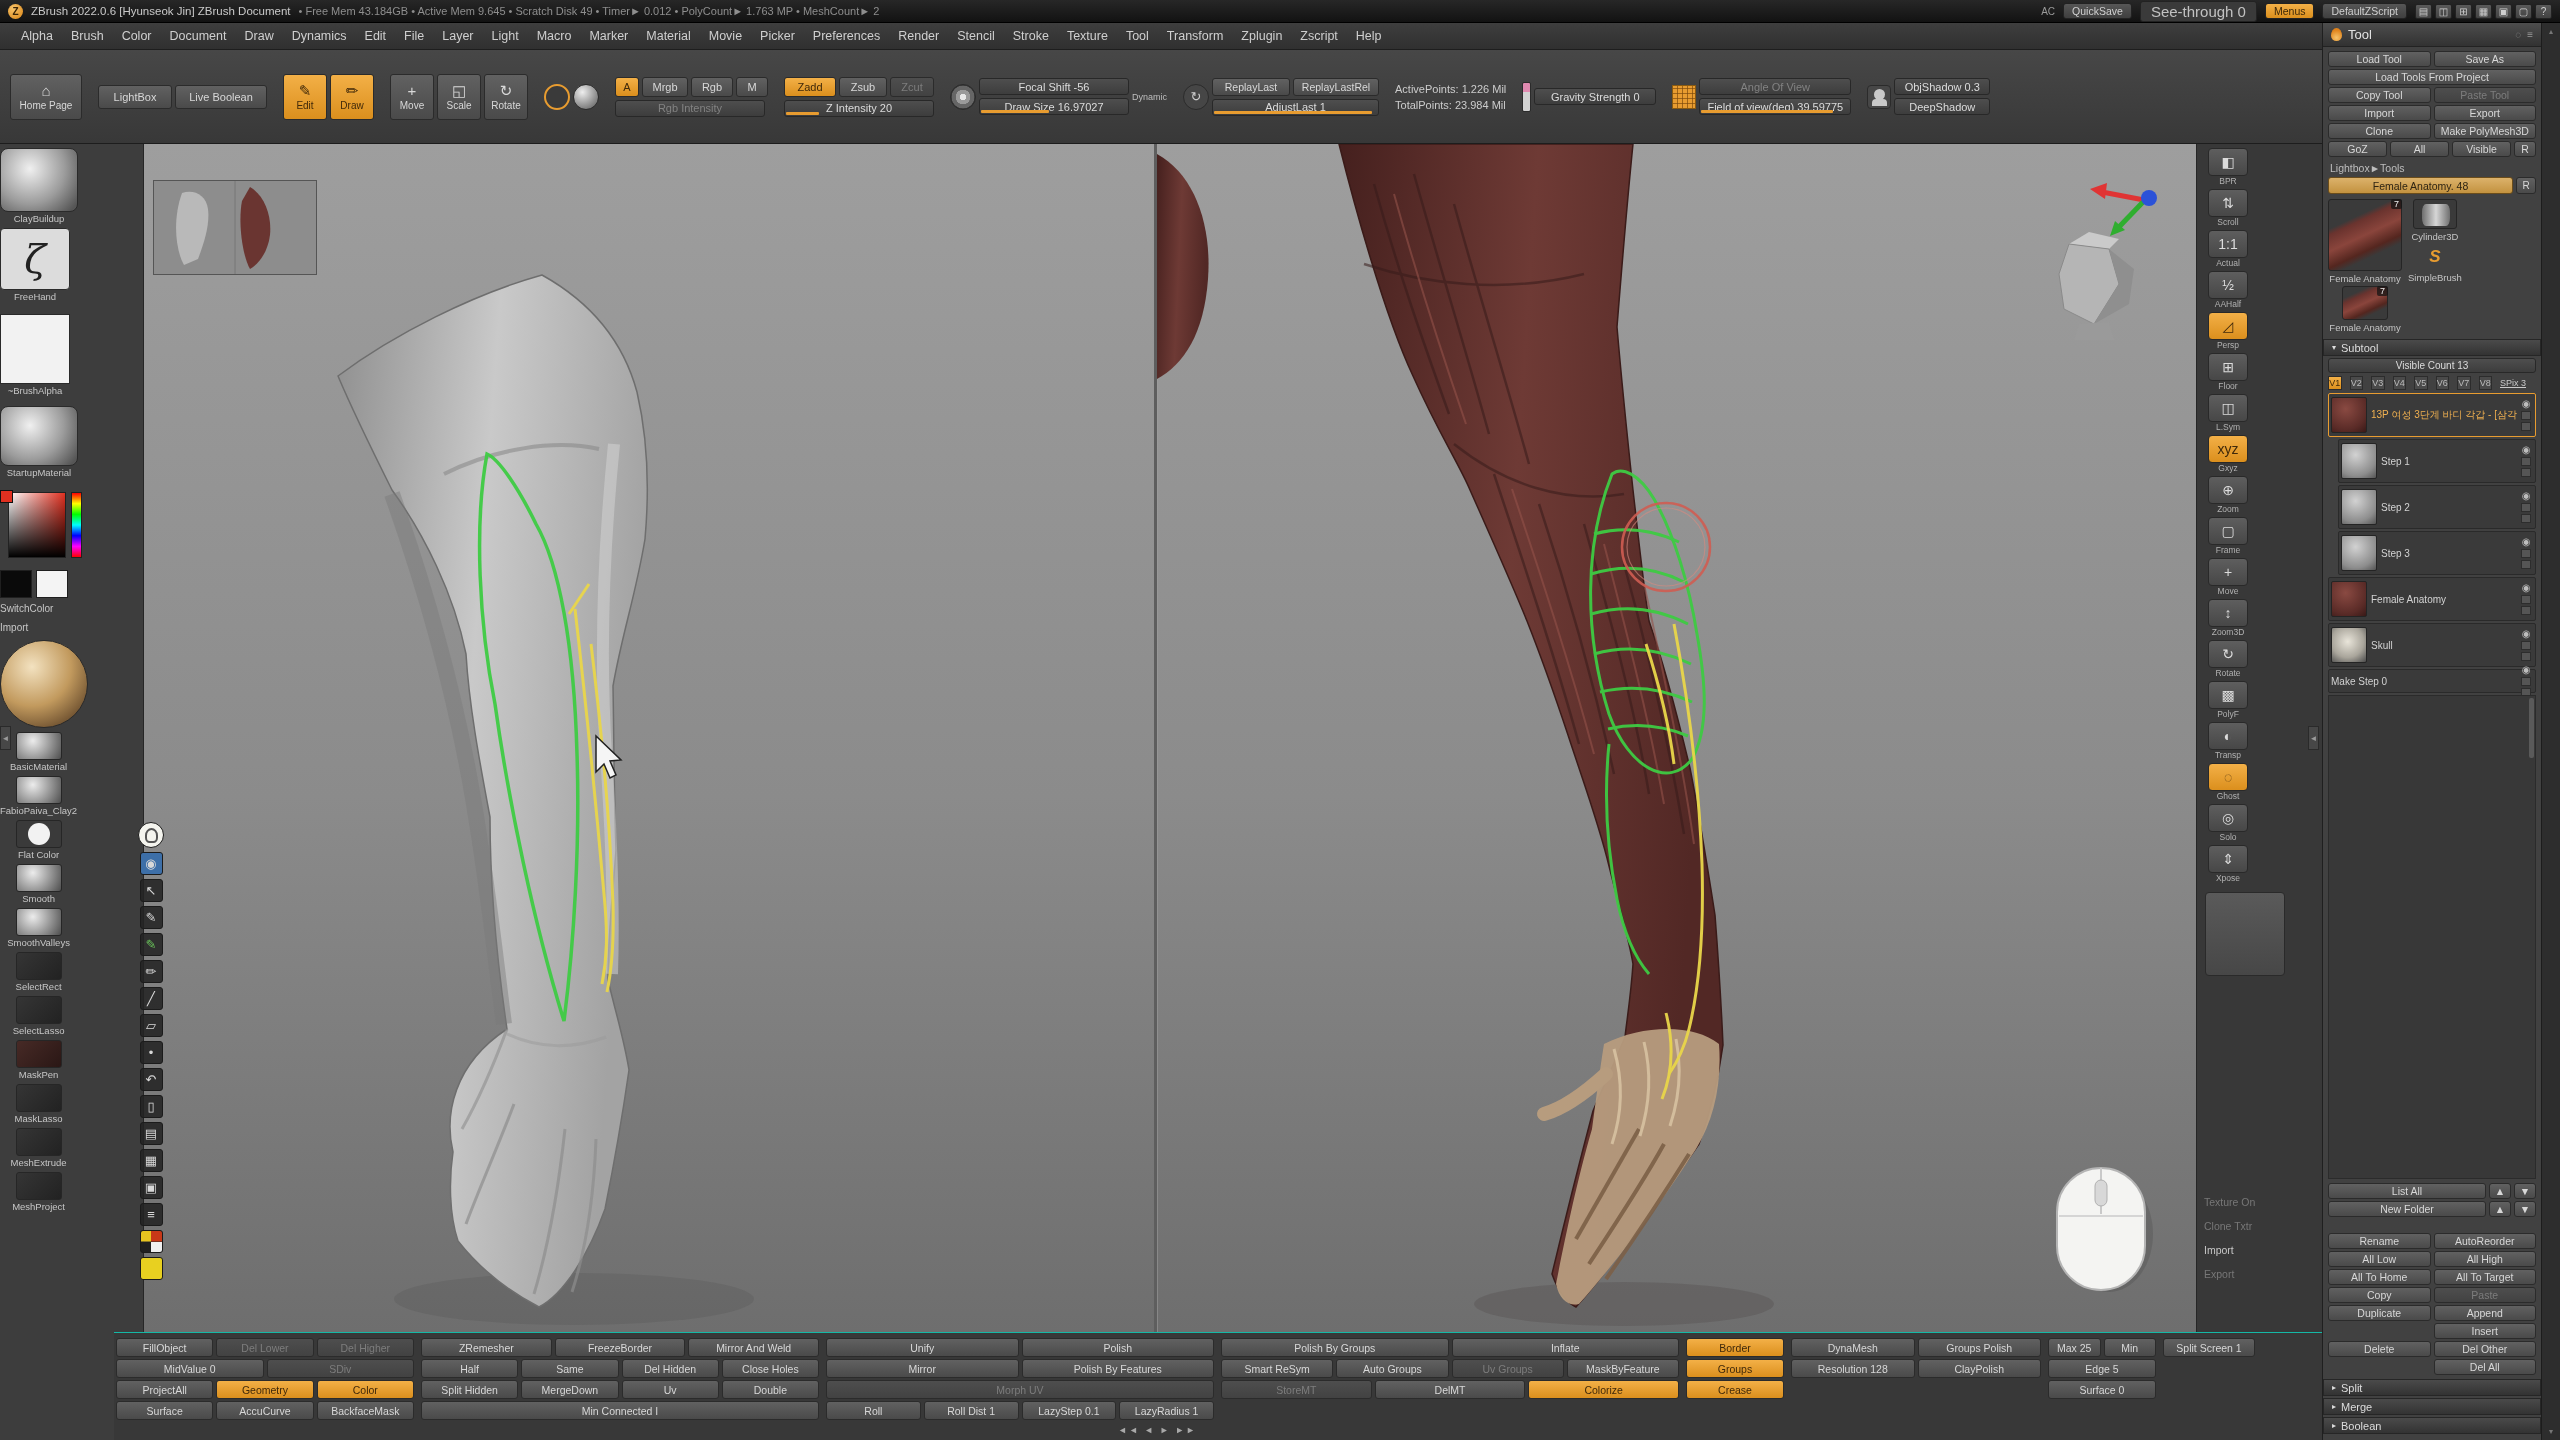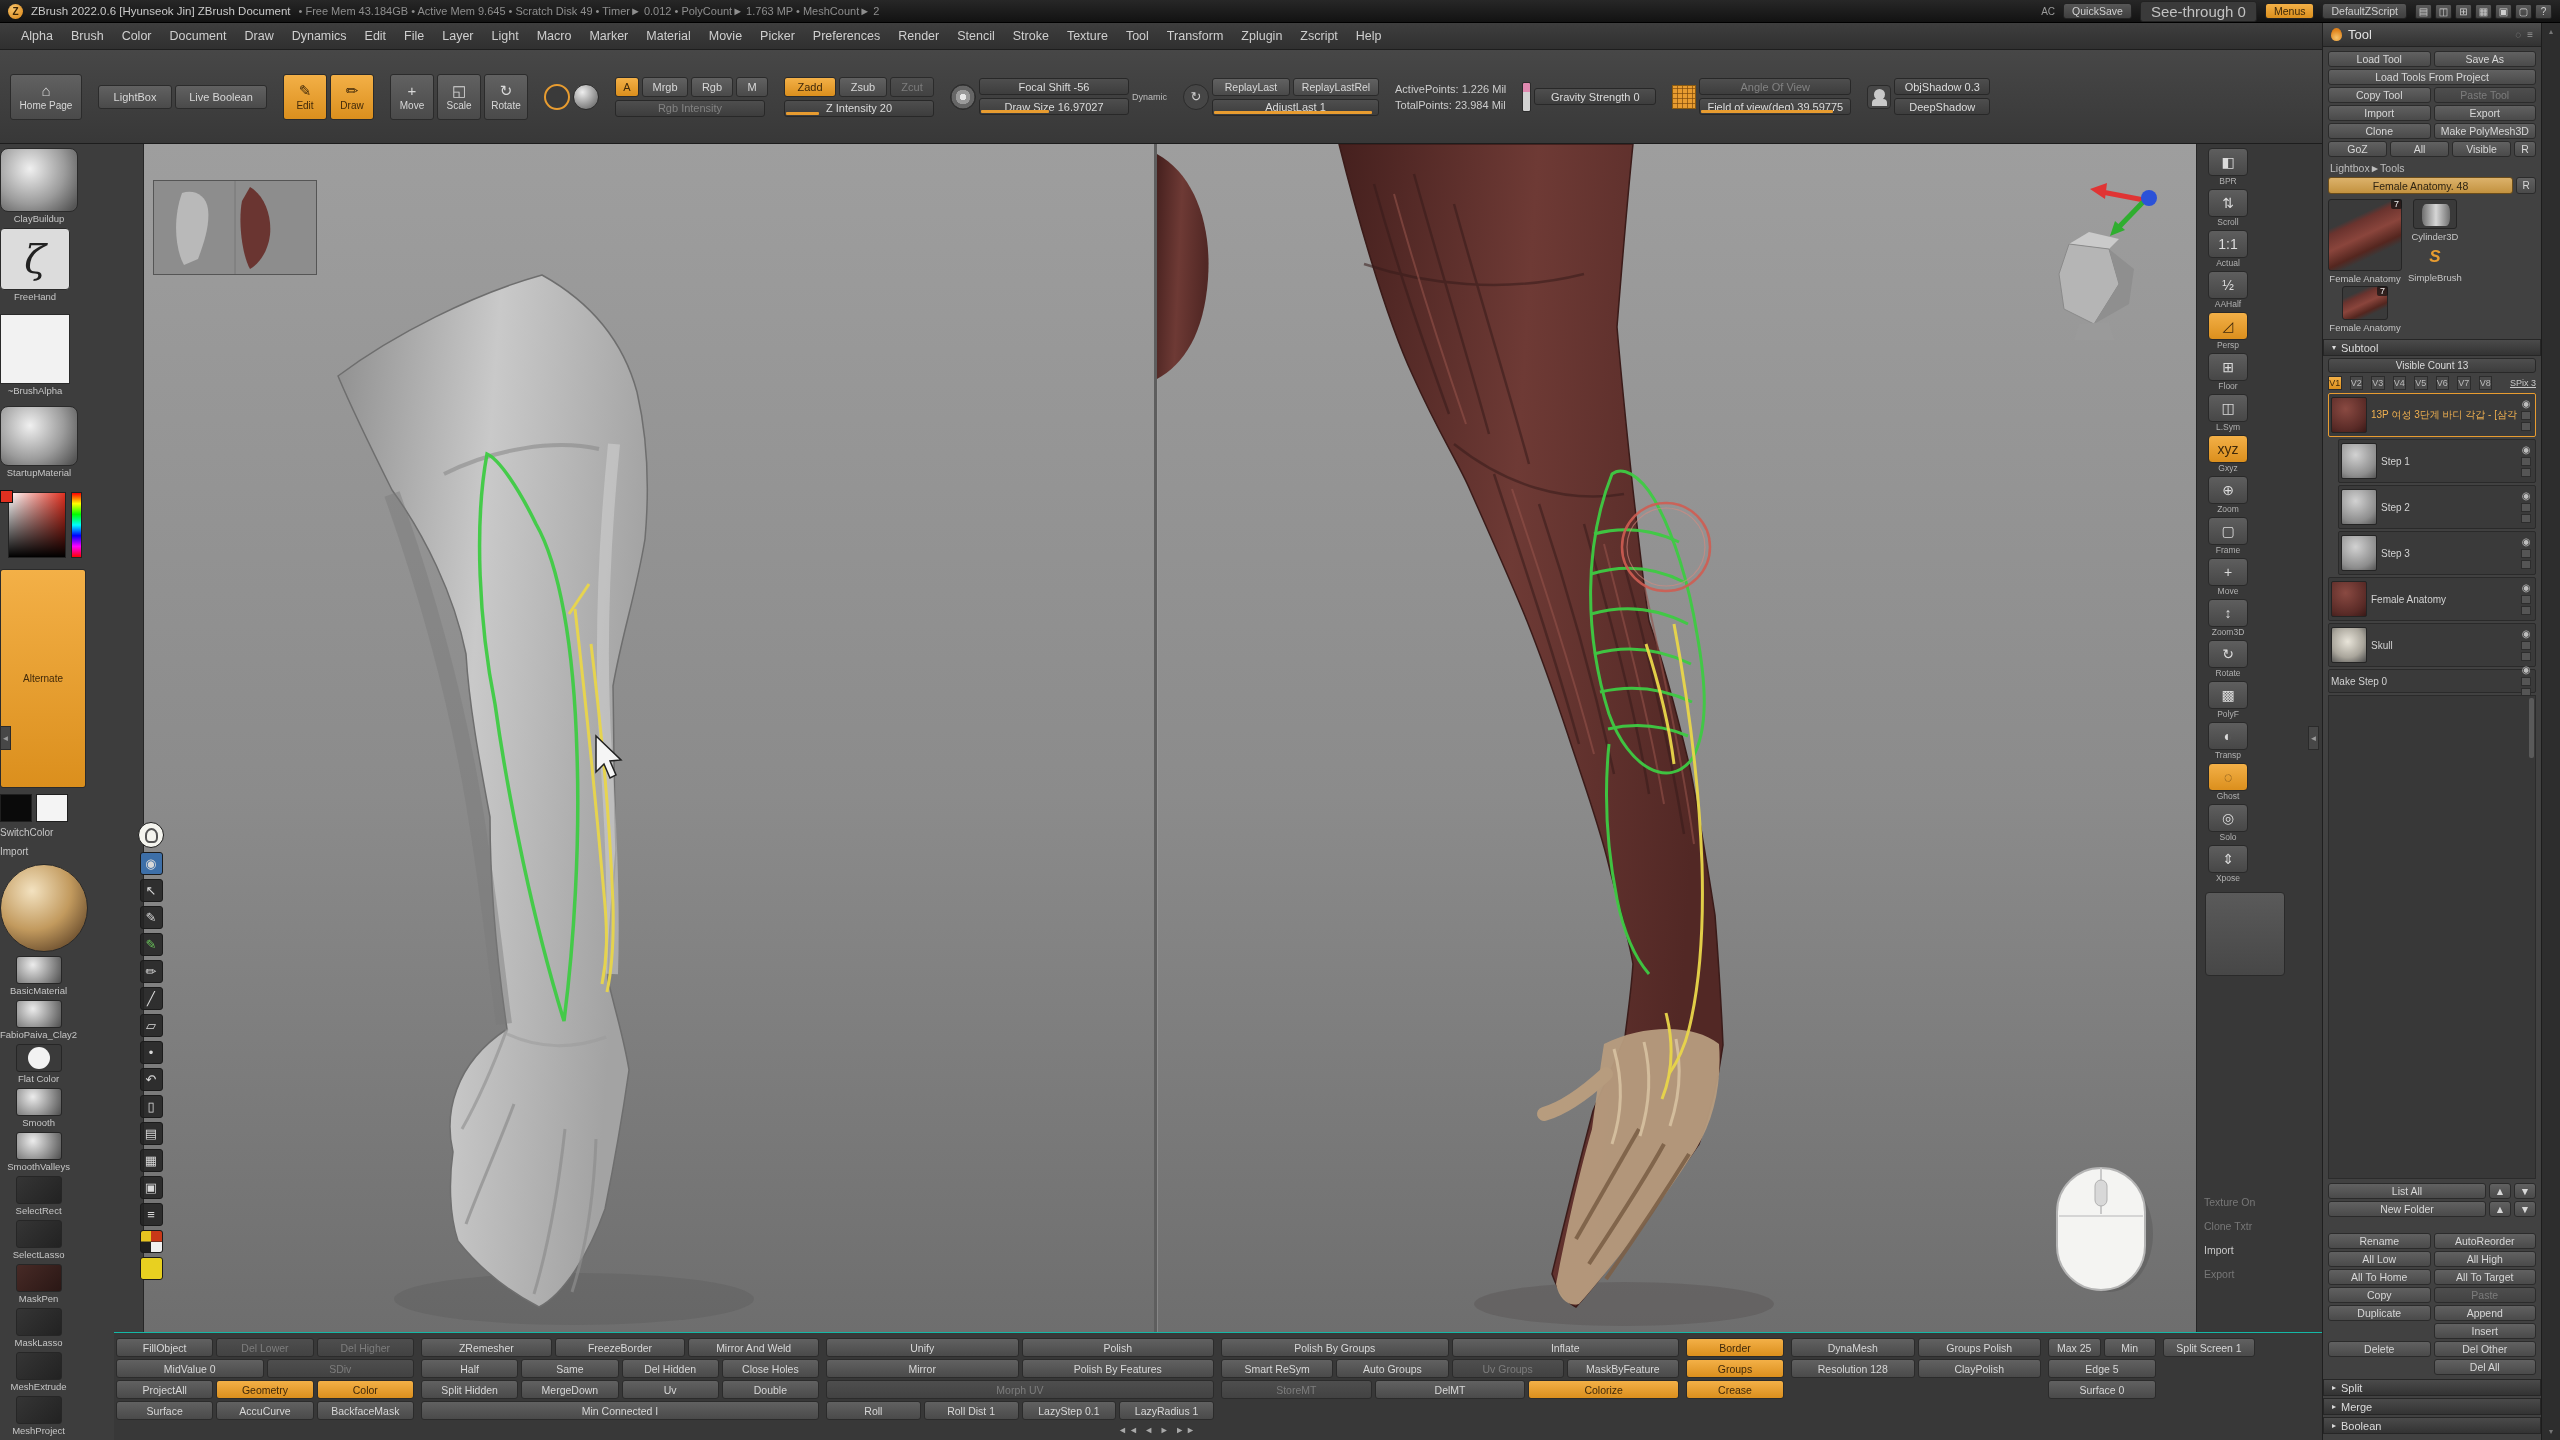--- a/index.html
+++ b/index.html
@@ -158,21 +158,21 @@
               display:flex; align-items:center; justify-content:center; background:none; border:none; }
   .tbadge { position:absolute; top:-1px; right:-1px; font-size:9px; background:rgba(20,20,20,.75); color:#eee; padding:0 3px; border-radius:2px; }
   .tlabel { font-size:9.5px; color:#c4c4c4; white-space:nowrap; }
   .tp-section-h { height:17px; margin:2px -5px; background:linear-gradient(#4a4a4a,#333); border:1px solid #262626;
                   display:flex; align-items:center; padding:0 8px; font-size:11px; color:#ddd; gap:5px; }
   #tp-viscount { height:15px; font-size:10px; margin-bottom:3px; }
   #vtabs { display:flex; gap:8px; align-items:center; margin-bottom:3px; }
   .vtab { flex:1; height:14px; background:#4a4a4a; border:1px solid #2c2c2c; color:#bbb; font-size:9px;
           display:flex; align-items:center; justify-content:center; }
   .vtab.on { background:linear-gradient(#f3b047,#db8f1d); color:#40290a; }
-  #vtabs .spix { flex:0 0 36px; font-size:9px; color:#c9c9c9; text-align:right;text-decoration:underline; }
+  #vtabs .spix { flex:0 0 36px; font-size:9px; color:#c9c9c9; text-align:left;text-decoration:underline; }
   .strow { display:flex; align-items:center; gap:4px; height:44px; background:#3a3a3a; border:1px solid #2a2a2a;
            border-radius:2px; margin-bottom:2px; padding:2px; }
   .strow.sel { border-color:#e89c30; }
   .strow.sel .stname { color:#f0b050; }
   .strow.ind { margin-left:10px; }
   .strow.plain { height:24px; }
   .stthumb { flex:0 0 36px; height:36px; border:1px solid #242424; border-radius:2px; background:#2f2f2f; }
   .stthumb.k-folder-red, .stthumb.k-red { background:radial-gradient(circle at 40% 32%,#8a4a42,#5a2b27 68%,#381917); }
   .stthumb.k-gray { background:radial-gradient(circle at 40% 32%,#d2d2d2,#8d8d8d 68%,#535353); }
   .stthumb.k-skull { background:radial-gradient(circle at 46% 40%,#e9e5da,#a9a59b 58%,#4a4a4a); }
@@ -378,21 +378,20 @@
   </div>
   <div class="mat" style="margin-top:6px">
     <div class="th-sphere" style="height:60px"></div>
     <div class="sb-lbl">StartupMaterial</div>
   </div>
   <div id="colorpicker">
     <div id="cp-cur"></div>
     <div id="cp-sv"></div>
     <div id="cp-hue"></div>
   </div>
-  <div class="btn on" id="alt-btn">Alternate</div>
   <div id="swatches">
     <div class="swatch" style="background:#0a0a0a"></div>
     <div class="swatch" style="background:#f4f4f4"></div>
   </div>
   <div class="sb-lbl" style="margin-top:4px">SwitchColor</div>
   <div class="sb-lbl" style="margin-top:6px">Import</div>
   <div id="bigsphere"></div>
   <div id="mat-list" style="display:flex;flex-direction:column;align-items:center">
       <div class="mat">
         <div class="ic sphere"></div>

